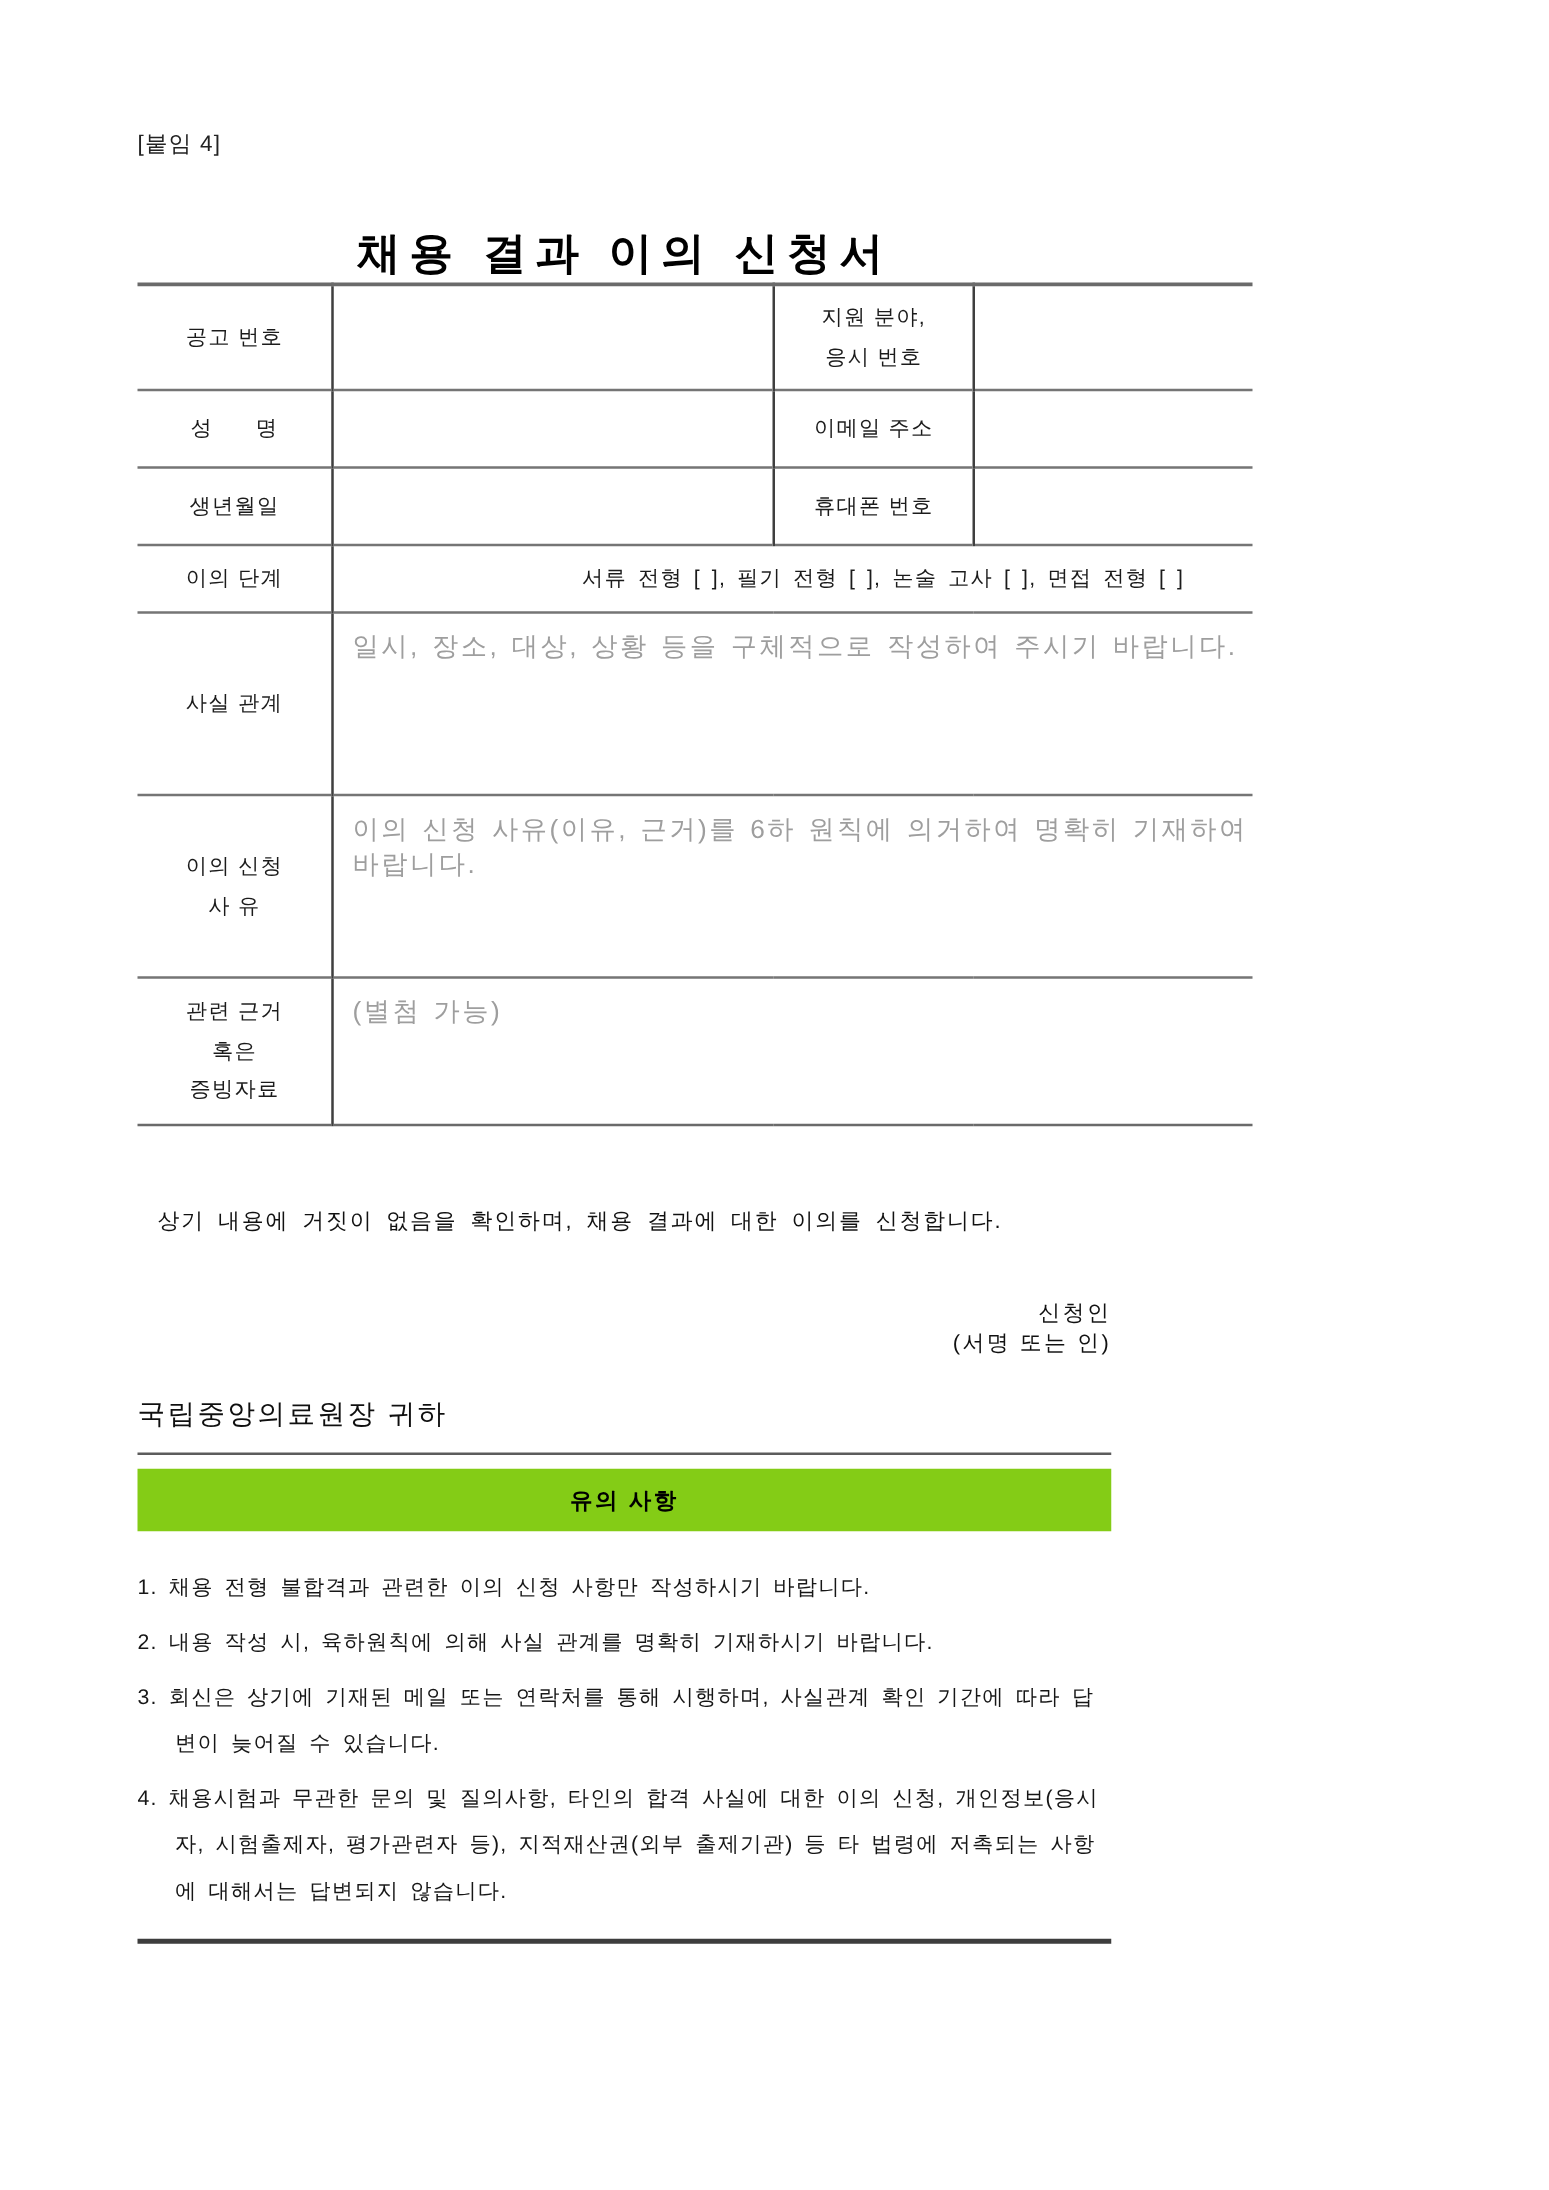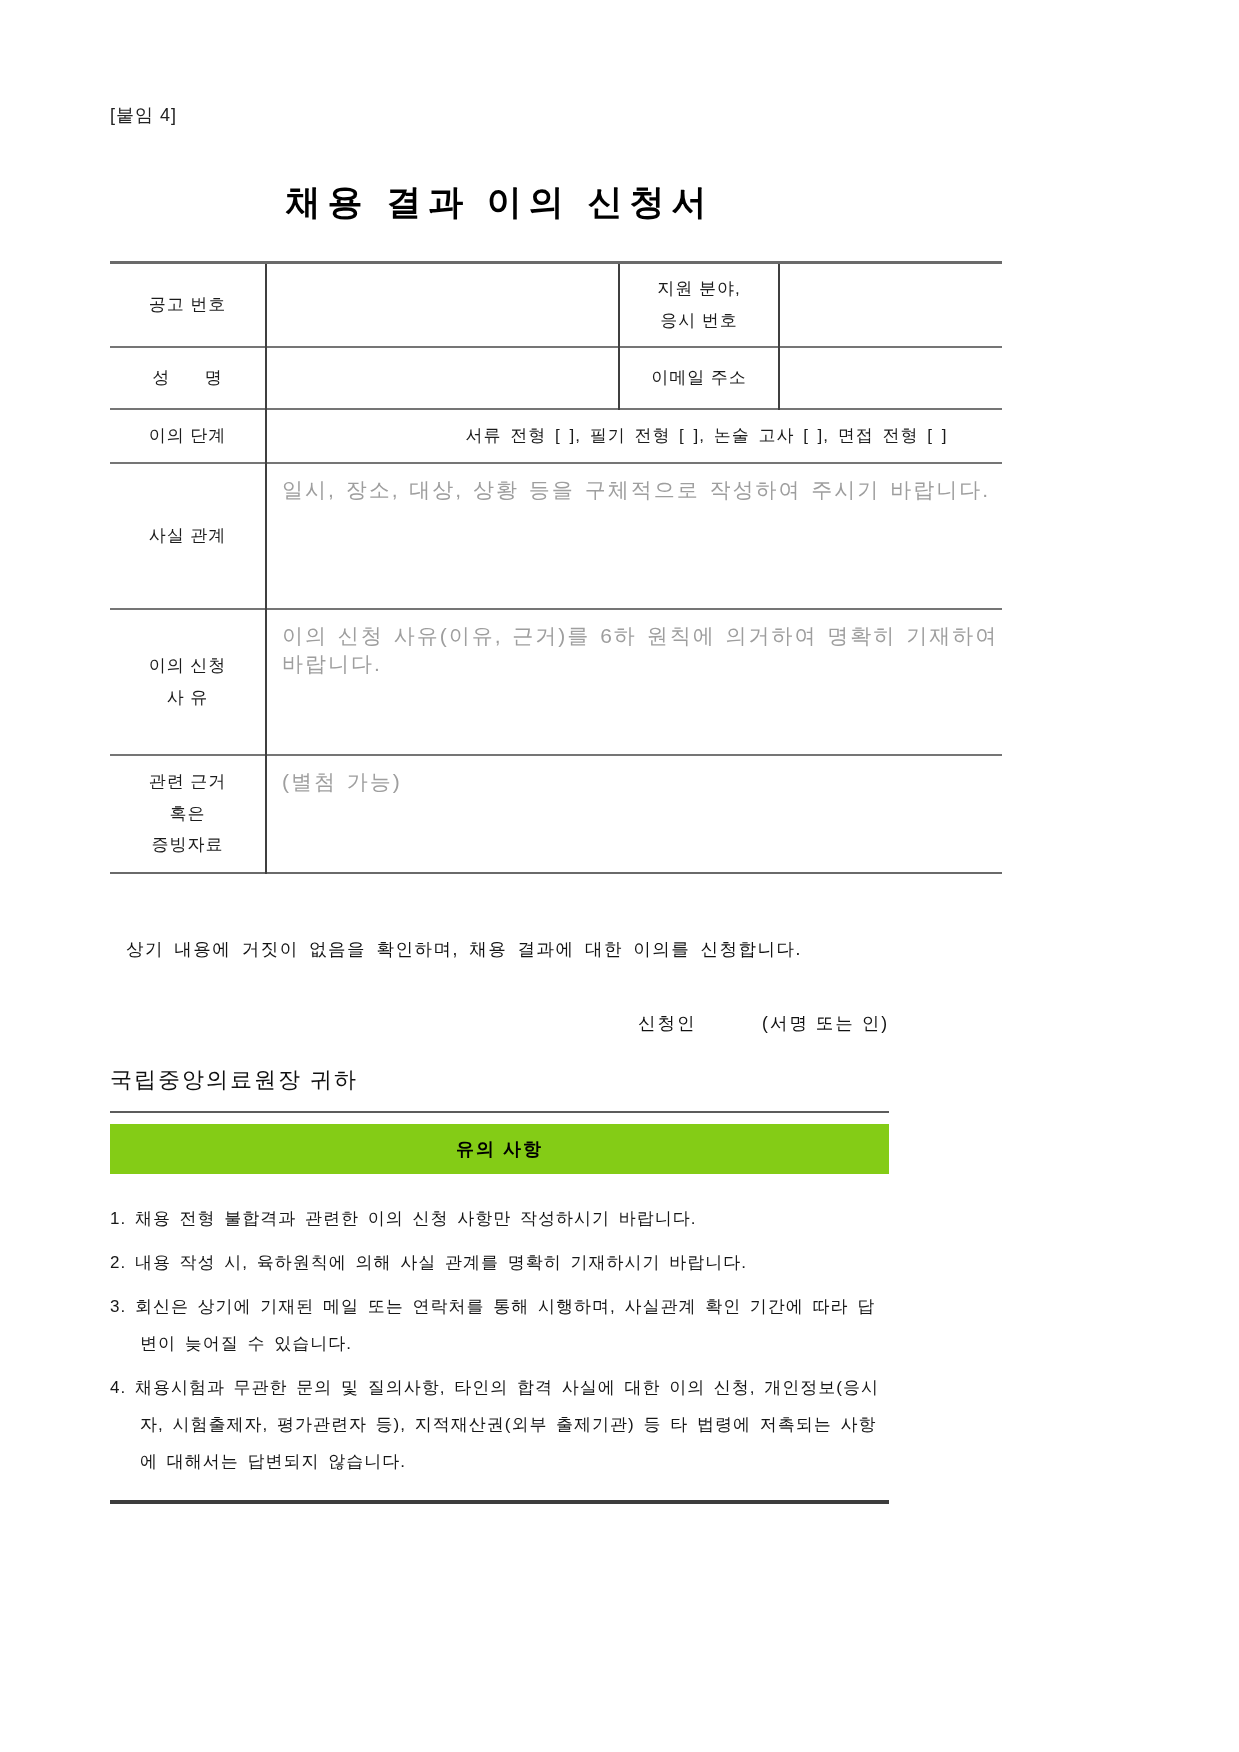--- a/index.html
+++ b/index.html
@@ -25,21 +25,20 @@
     margin:52px 0 0 0;
     text-align:center;
     font-size:35px;
     font-weight:bold;
     letter-spacing:7px;
     color:#000;
   }
 
   
   table.form-table {
-    margin-top:35px;
     width:1013px;
     border-collapse:collapse;
     table-layout:fixed;
     border-top:3px solid #6a6a6a;
     border-bottom:2px solid #6a6a6a;
   }
   table.form-table td {
     border-top:2px solid #757575;
     font-size:17px;
     color:#1b1b1b;
@@ -104,20 +103,21 @@
   }
   .sign-row {
     margin-top:50px;
     display:flex;
     justify-content:space-between;
     align-items:flex-end;
     padding-left:528px;
     font-size:17.5px;
     letter-spacing:2px;
     color:#111;
+    flex-direction:column;
   }
   .addressee {
     margin-top:30px;
     font-size:22px;
     letter-spacing:2px;
     color:#0f0f0f;
   }
 
   
   .rule {
@@ -178,20 +178,26 @@
           <td class="lbl vr">지원 분야,
 응시 번호</td>
           <td class="val"></td>
         </tr>
         <tr class="r2">
           <td class="lbl vr">성      명</td>
           <td class="val vr"></td>
           <td class="lbl vr">이메일 주소</td>
           <td class="val"></td>
         </tr>
+        <tr class="r3">
+          <td class="lbl vr">생년월일</td>
+          <td class="val vr"></td>
+          <td class="lbl vr">휴대폰 번호</td>
+          <td class="val"></td>
+        </tr>
         <tr class="r4">
           <td class="lbl vr">이의 단계</td>
           <td class="stage-options" colspan="3">서류 전형 [ ], 필기 전형 [ ], 논술 고사 [ ], 면접 전형 [ ]</td>
         </tr>
         <tr class="r5">
           <td class="lbl vr">사실 관계</td>
           <td class="area" colspan="3">
             <span class="ph">일시, 장소, 대상, 상황 등을 구체적으로 작성하여 주시기 바랍니다.</span>
           </td>
         </tr>

